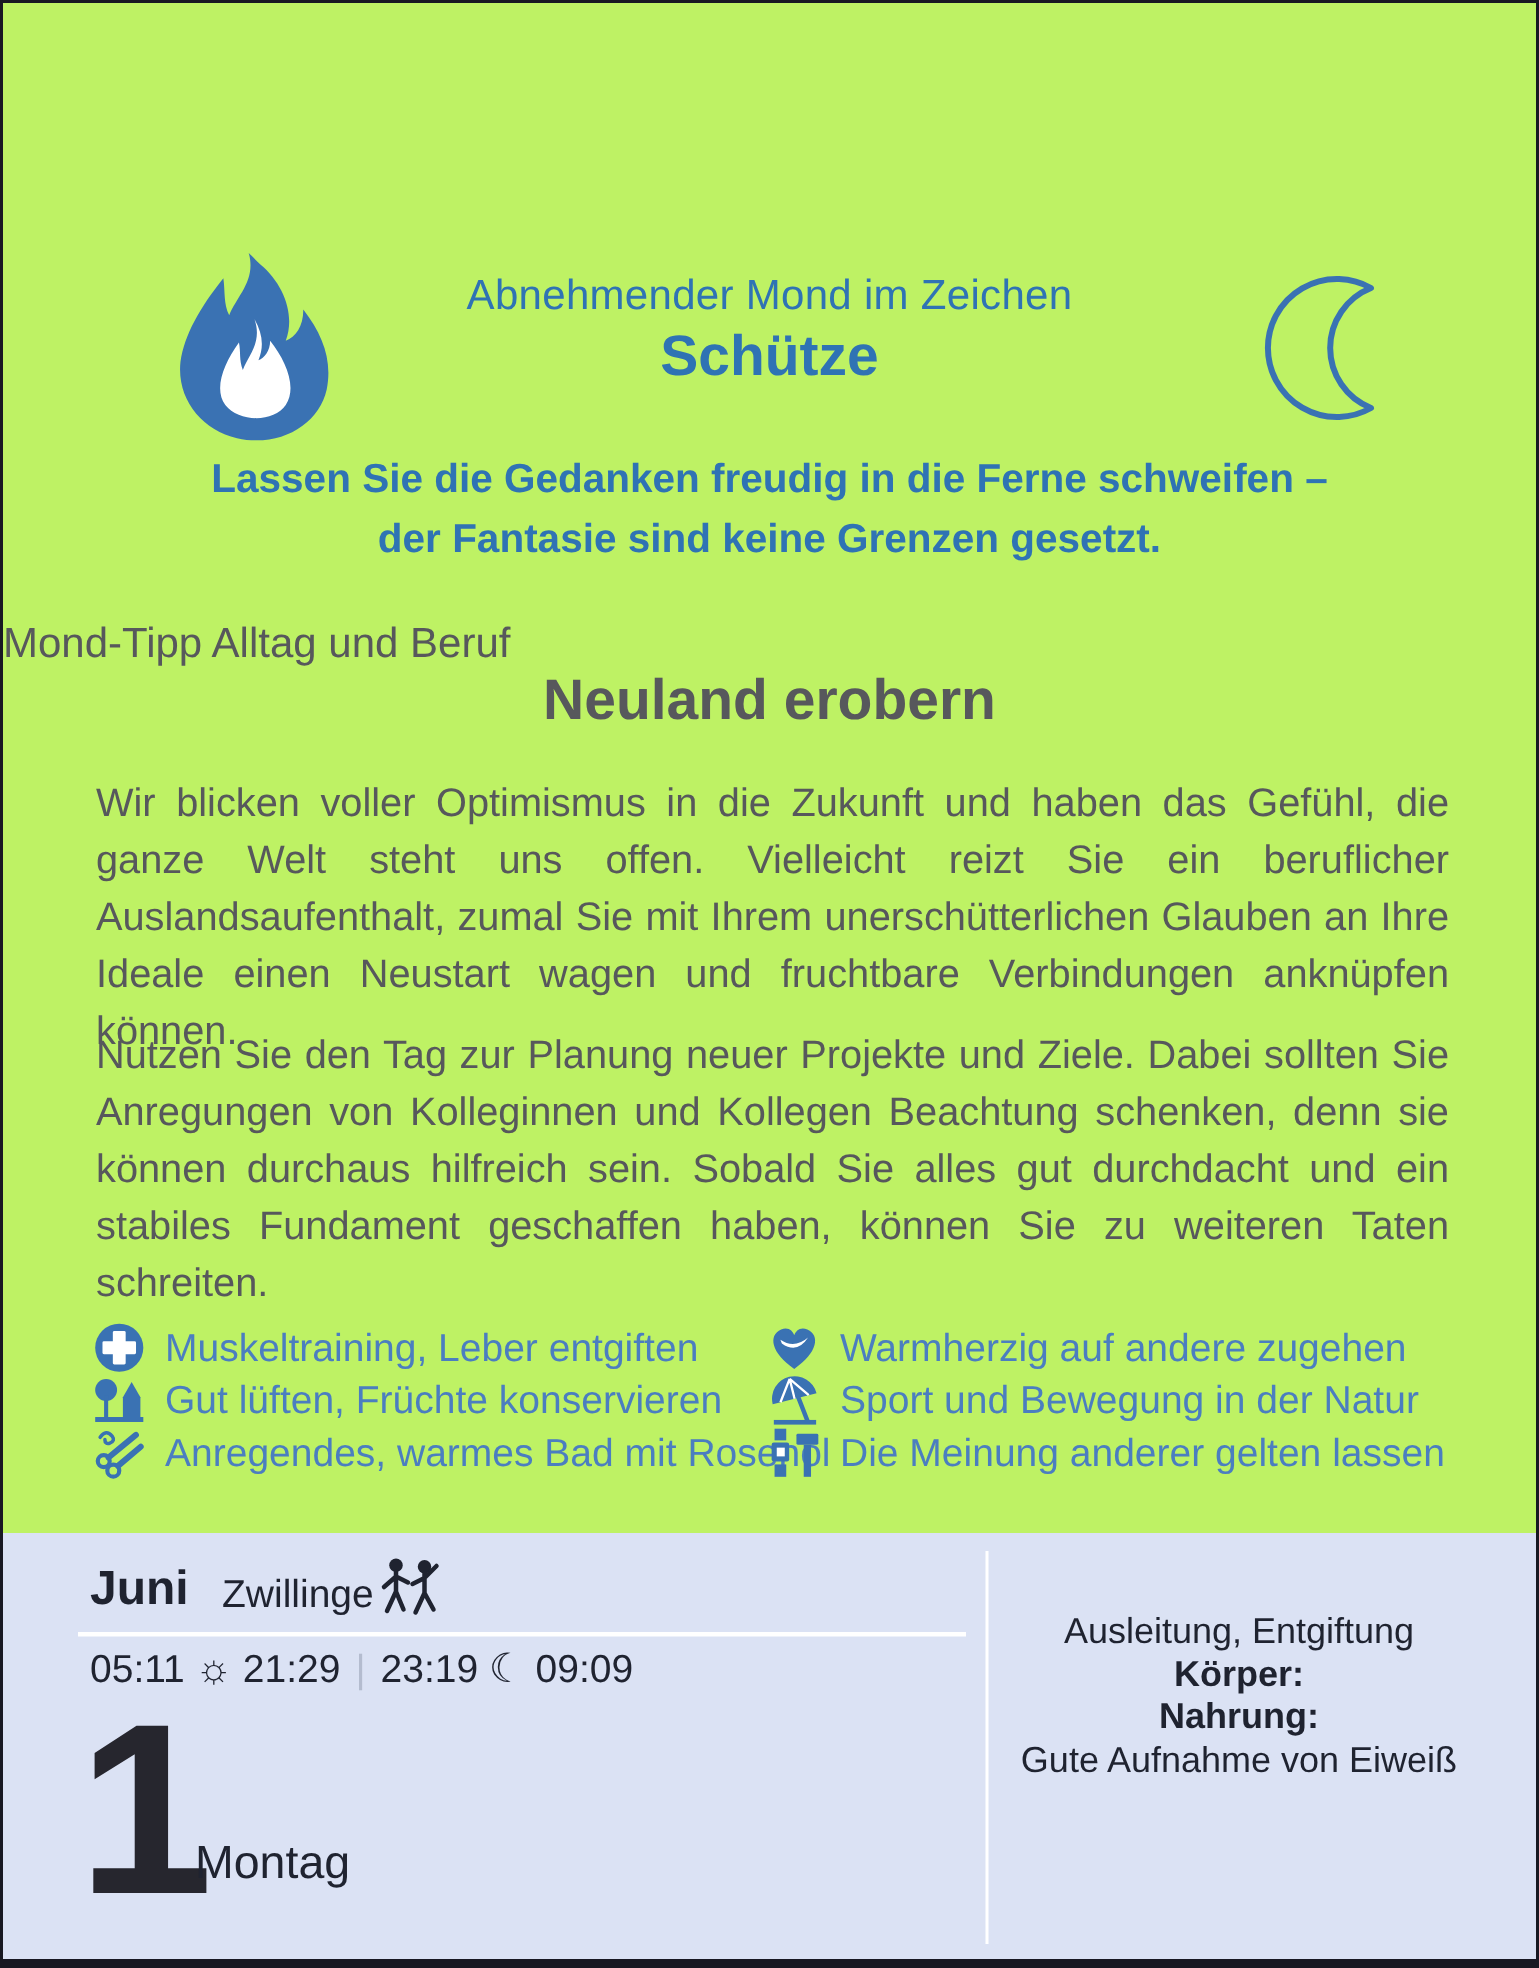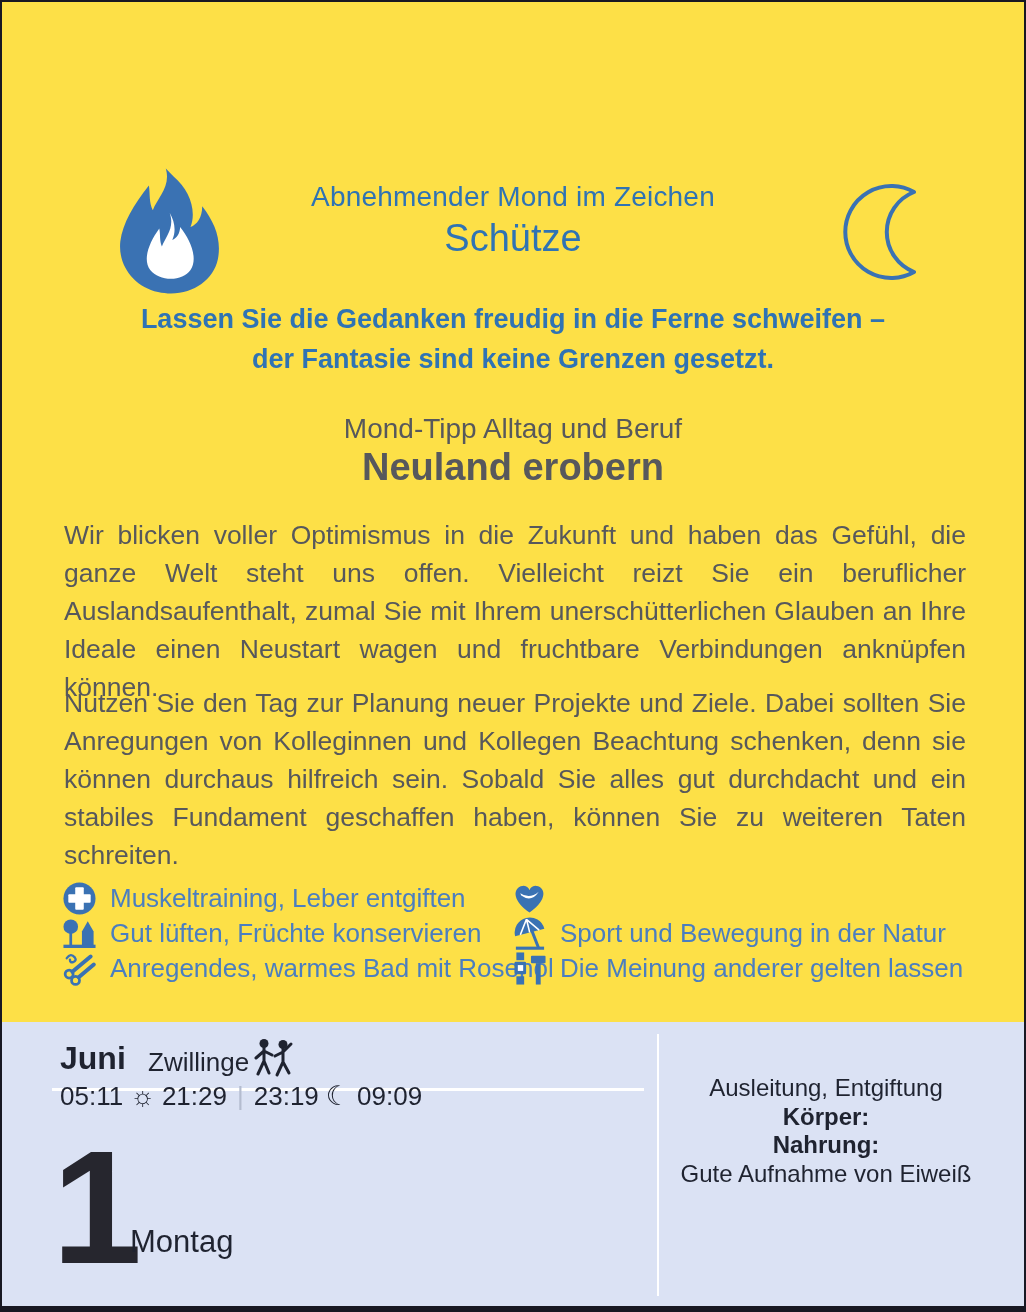--- a/index.html
+++ b/index.html
@@ -1,33 +1,33 @@
 <!DOCTYPE html>
 <html><head>
 <meta charset="utf-8">
 <style>
   html,body { margin:0; padding:0; background:#fff; }
   .page {
     position:relative; width:1026px; height:1312px; box-sizing:border-box;
-    background:#fde047; overflow:hidden;
+    background:#bef264; overflow:hidden;
     border:2px solid #181822; border-bottom-width:6px;
     font-family:"Liberation Sans", sans-serif;
   }
   
   .flame-wrap  { position:absolute; left:104px; top:164px; width:130px; height:132px; }
   .moonh-wrap  { position:absolute; left:820px; top:170px; width:120px; height:120px; }
   .hdr-phase   { position:absolute; top:179px; left:0; width:100%; text-align:center;
                  font-size:28px; color:#2f73b4; letter-spacing:0.2px; }
   .hdr-sign    { position:absolute; top:215px; left:0; width:100%; text-align:center;
-                 font-size:38px; font-weight:normal; color:#2f73b4; }
+                 font-size:38px; font-weight:bold; color:#2f73b4; }
   .motto       { position:absolute; top:297px; left:0; width:100%; text-align:center;
                  font-size:27px; font-weight:bold; color:#2f73b4;
                  line-height:40px; }
   
-  .kicker      { position:absolute; top:411px; left:0; width:100%; text-align:center;
+  .kicker      { position:absolute; top:411px; left:0; width:100%; text-align:left;
                  font-size:28px; color:#57585c; }
   .tip-title   { position:absolute; top:444px; left:0; width:100%; text-align:center;
                  font-size:38px; font-weight:bold; color:#57585c; }
   .para        { position:absolute; left:62px; right:58px; font-size:26.5px; line-height:38px;
                  color:#57585c; text-align:justify; }
   .para.p1     { top:514px; }
   .para.p2     { top:682px; }
   
   .tips-col    { position:absolute; top:879px; }
   .tips-col.left  { left:60px; }
@@ -35,21 +35,21 @@
   .tip-row     { display:flex; align-items:center; height:35px; }
   .tip-icon    { width:35px; height:35px; flex:none; display:flex; align-items:center; justify-content:center; }
   .tip-icon svg { width:35px; height:35px; }
   .tip-text    { margin-left:13px; font-size:26px; color:#4b7ec0; white-space:nowrap; }
   
   .footer      { position:absolute; left:0; right:0; top:1020px; bottom:0; background:#dbe2f4; color:#1f2330; }
   .month       { position:absolute; left:58px; top:18px; font-size:32px; font-weight:bold; }
   .zodiac      { position:absolute; left:146px; top:25px; font-size:26px; }
   .twins-wrap  { position:absolute; left:249px; top:15px; width:46px; height:44px; }
   .hline       { position:absolute; left:50px; top:66px; width:592px; height:3px; background:#ffffff; }
-  .times       { position:absolute; left:58px; top:58px; font-size:26px; display:flex; align-items:center; gap:7px; }
+  .times       { position:absolute; left:58px; top:74px; font-size:26px; display:flex; align-items:center; gap:7px; }
   .times .glyph{ font-size:27px; }
   .times .sep  { color:#b4bccf; font-size:26px; padding:0 3px; }
   .big-day     { position:absolute; left:50px; top:104px; font-size:162px; line-height:162px;
                  font-weight:bold; color:#26262e; letter-spacing:-4px; }
   .weekday     { position:absolute; left:128px; top:202px; font-size:31px; }
   .vline       { position:absolute; left:655px; top:12px; bottom:10px; width:2px; background:#ffffff; }
   .info        { position:absolute; left:660px; right:34px; top:52px; text-align:center;
                  font-size:24px; line-height:28.5px; }
   .info .lbl   { font-weight:bold; }
 </style>
@@ -126,20 +126,21 @@
   </div>
 
   <div class="tips-col right">
     <div class="tip-row">
       <span class="tip-icon">
         <svg viewBox="0 0 36 33">
           <path fill="#3a72b3" d="M18 31 C2 20 0 8 9 4 C14 2 17 5 18 8 C19 5 22 2 27 4 C36 8 34 20 18 31 Z"></path>
           <path fill="#ffffff" d="M8.5 11 Q18 17.5 27.5 9.5 Q20 21 9.5 13.5 Z"></path>
         </svg>
       </span>
+      <span class="tip-text">Warmherzig auf andere zugehen</span>
     </div>
     <div class="tip-row">
       <span class="tip-icon">
         <svg viewBox="0 0 36 36">
           <g transform="rotate(-14 18 16)">
             <path d="M2.5 17 A15.5 15.5 0 0 1 33.5 17 Z" fill="#3a72b3"></path>
             <path d="M18 3 L8 17 M18 3 L18 17 M18 3 L28 17" stroke="#fff" stroke-width="1.6" fill="none"></path>
           </g>
           <path d="M20 14 L27 32" stroke="#3a72b3" stroke-width="3" stroke-linecap="round" fill="none"></path>
           <rect x="4" y="31.5" width="29" height="3.2" fill="#3a72b3"></rect>

